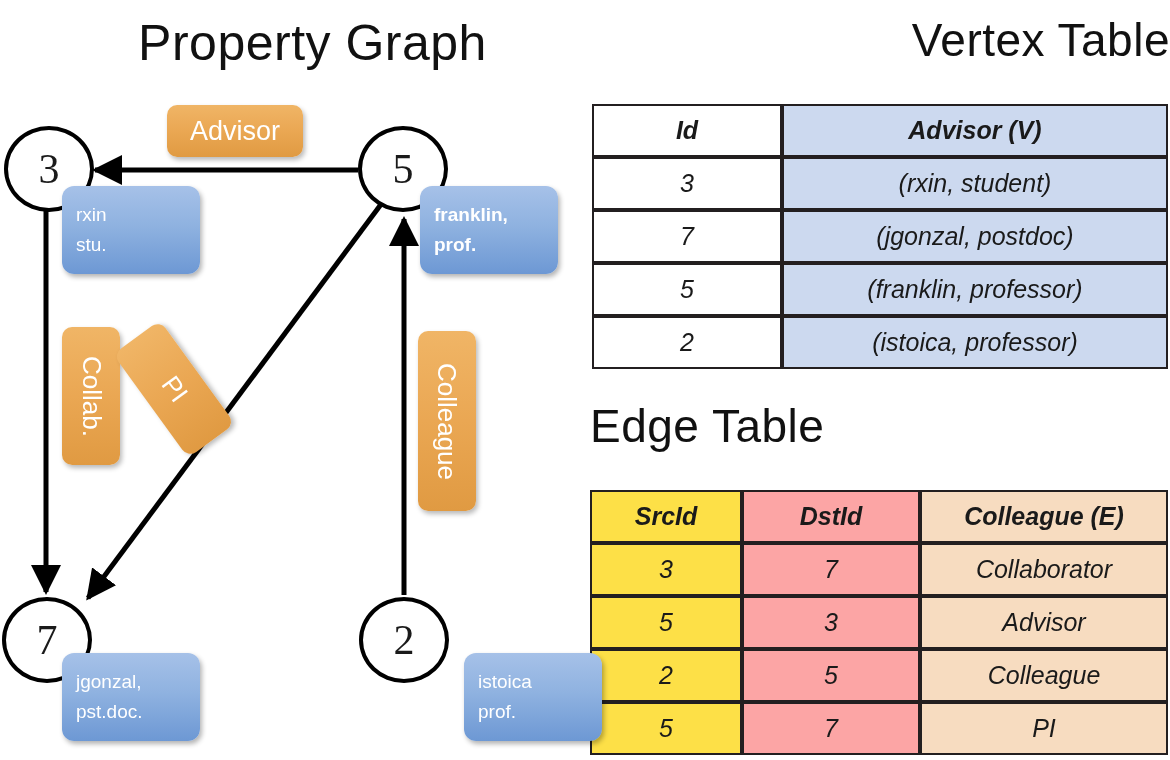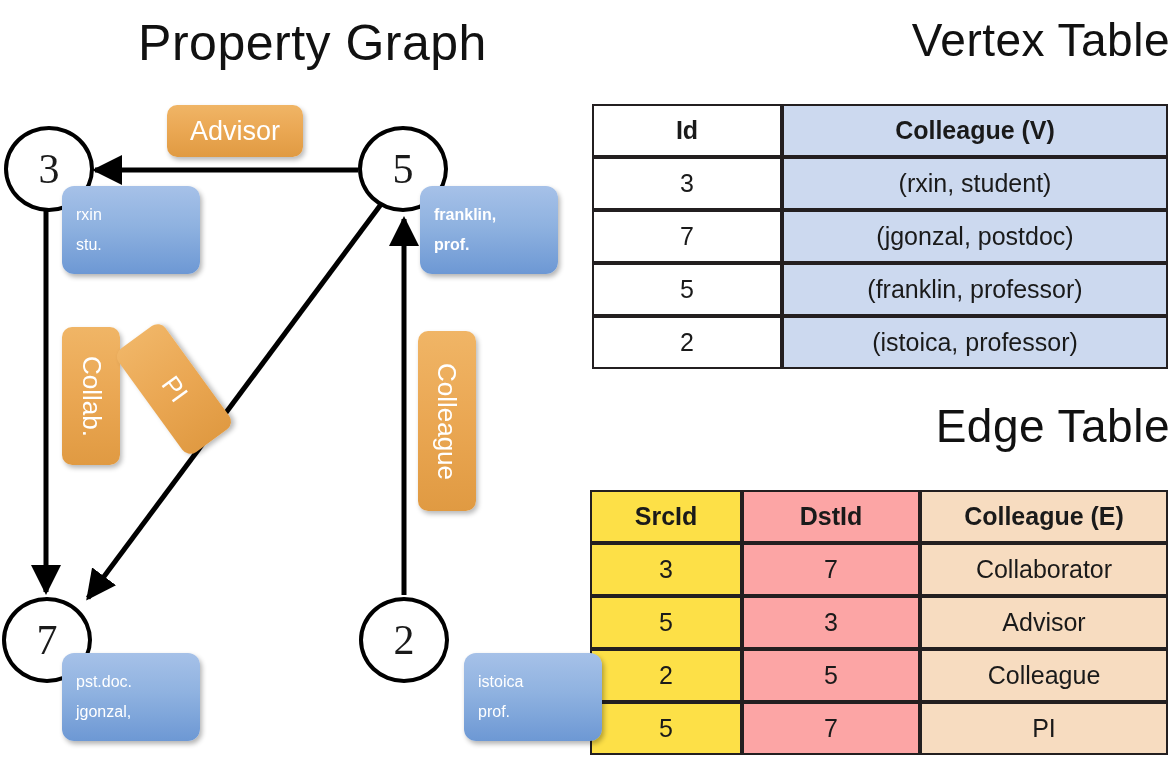--- a/index.html
+++ b/index.html
@@ -36,21 +36,21 @@
   #title-vertex-table {
     left: 590px; top: 12px;
     width: 580px;
     text-align: right;
     font-size: 46px;
     line-height: 56px;
   }
   #title-edge-table {
     left: 590px; top: 398px;
     width: 580px;
-    text-align: right;
+    text-align: left;
     font-size: 46px;
     line-height: 56px;
   }
 
   
   #graph-panel {
     position: absolute;
     left: 0; top: 0;
     width: 585px;
     height: 760px;
@@ -88,21 +88,21 @@
   .vprop {
     position: absolute;
     width: 138px;
     height: 88px;
     border-radius: 12px;
     background: linear-gradient(to bottom, #a6c1e8 0%, #8fb2e0 45%, #6d98d4 100%);
     box-shadow: 2px 3px 5px rgba(0,0,0,0.30);
     color: #ffffff;
     font-family: "Liberation Sans", sans-serif;
     font-weight: 300;
-    font-size: 16px;
+    font-size: 19px;
     line-height: 30px;
     box-sizing: border-box;
     padding: 14px 0 0 14px;
     z-index: 4;
   }
   #vprop-3 { left: 62px;  top: 186px; }
   #vprop-5 { left: 420px; top: 186px; font-weight: bold; }
   #vprop-7 { left: 62px;  top: 653px; }
   #vprop-2 { left: 420px; top: 653px; margin-left: 44px; }
   .vprop span { display: block; }
@@ -160,20 +160,21 @@
     table-layout: fixed;
     font-family: "Liberation Sans", sans-serif;
   }
   .tbl td, .tbl th {
     border: 2px solid #231f20;
     text-align: center;
     font-weight: 300;
     color: #1a1a1a;
     padding: 2px;
     box-sizing: border-box;
+    font-style: italic;
   }
   .tbl th {
     font-weight: 700;
     font-size: 25px;
   }
   .tbl td { font-size: 25px; }
 
   #vertex-table {
     left: 592px; top: 104px;
     width: 576px;
@@ -229,22 +230,22 @@
 
   <div class="vprop" id="vprop-3">
     <span>rxin</span>
     <span>stu.</span>
   </div>
   <div class="vprop" id="vprop-5">
     <span>franklin,</span>
     <span>prof.</span>
   </div>
   <div class="vprop" id="vprop-7">
+    <span>jgonzal,</span>
     <span>pst.doc.</span>
-    <span>jgonzal,</span>
   </div>
   <div class="vprop" id="vprop-2">
     <span>istoica</span>
     <span>prof.</span>
   </div>
 
   <div class="eprop" id="eprop-advisor">
     <span class="rot-h">Advisor</span>
   </div>
   <div class="eprop" id="eprop-collab">
@@ -257,21 +258,21 @@
     <span class="rot">Colleague</span>
   </div>
 </div>
 
 <div class="title" id="title-vertex-table">Vertex Table</div>
 
 <table class="tbl" id="vertex-table">
   <thead>
     <tr>
       <th class="col-id">Id</th>
-      <th class="col-prop">Colleague (V)</th>
+      <th class="col-prop">Advisor (V)</th>
     </tr>
   </thead>
   <tbody>
     <tr>
       <td class="col-id">3</td>
       <td class="col-prop">(rxin, student)</td>
     </tr>
     <tr>
       <td class="col-id">7</td>
       <td class="col-prop">(jgonzal, postdoc)</td>

